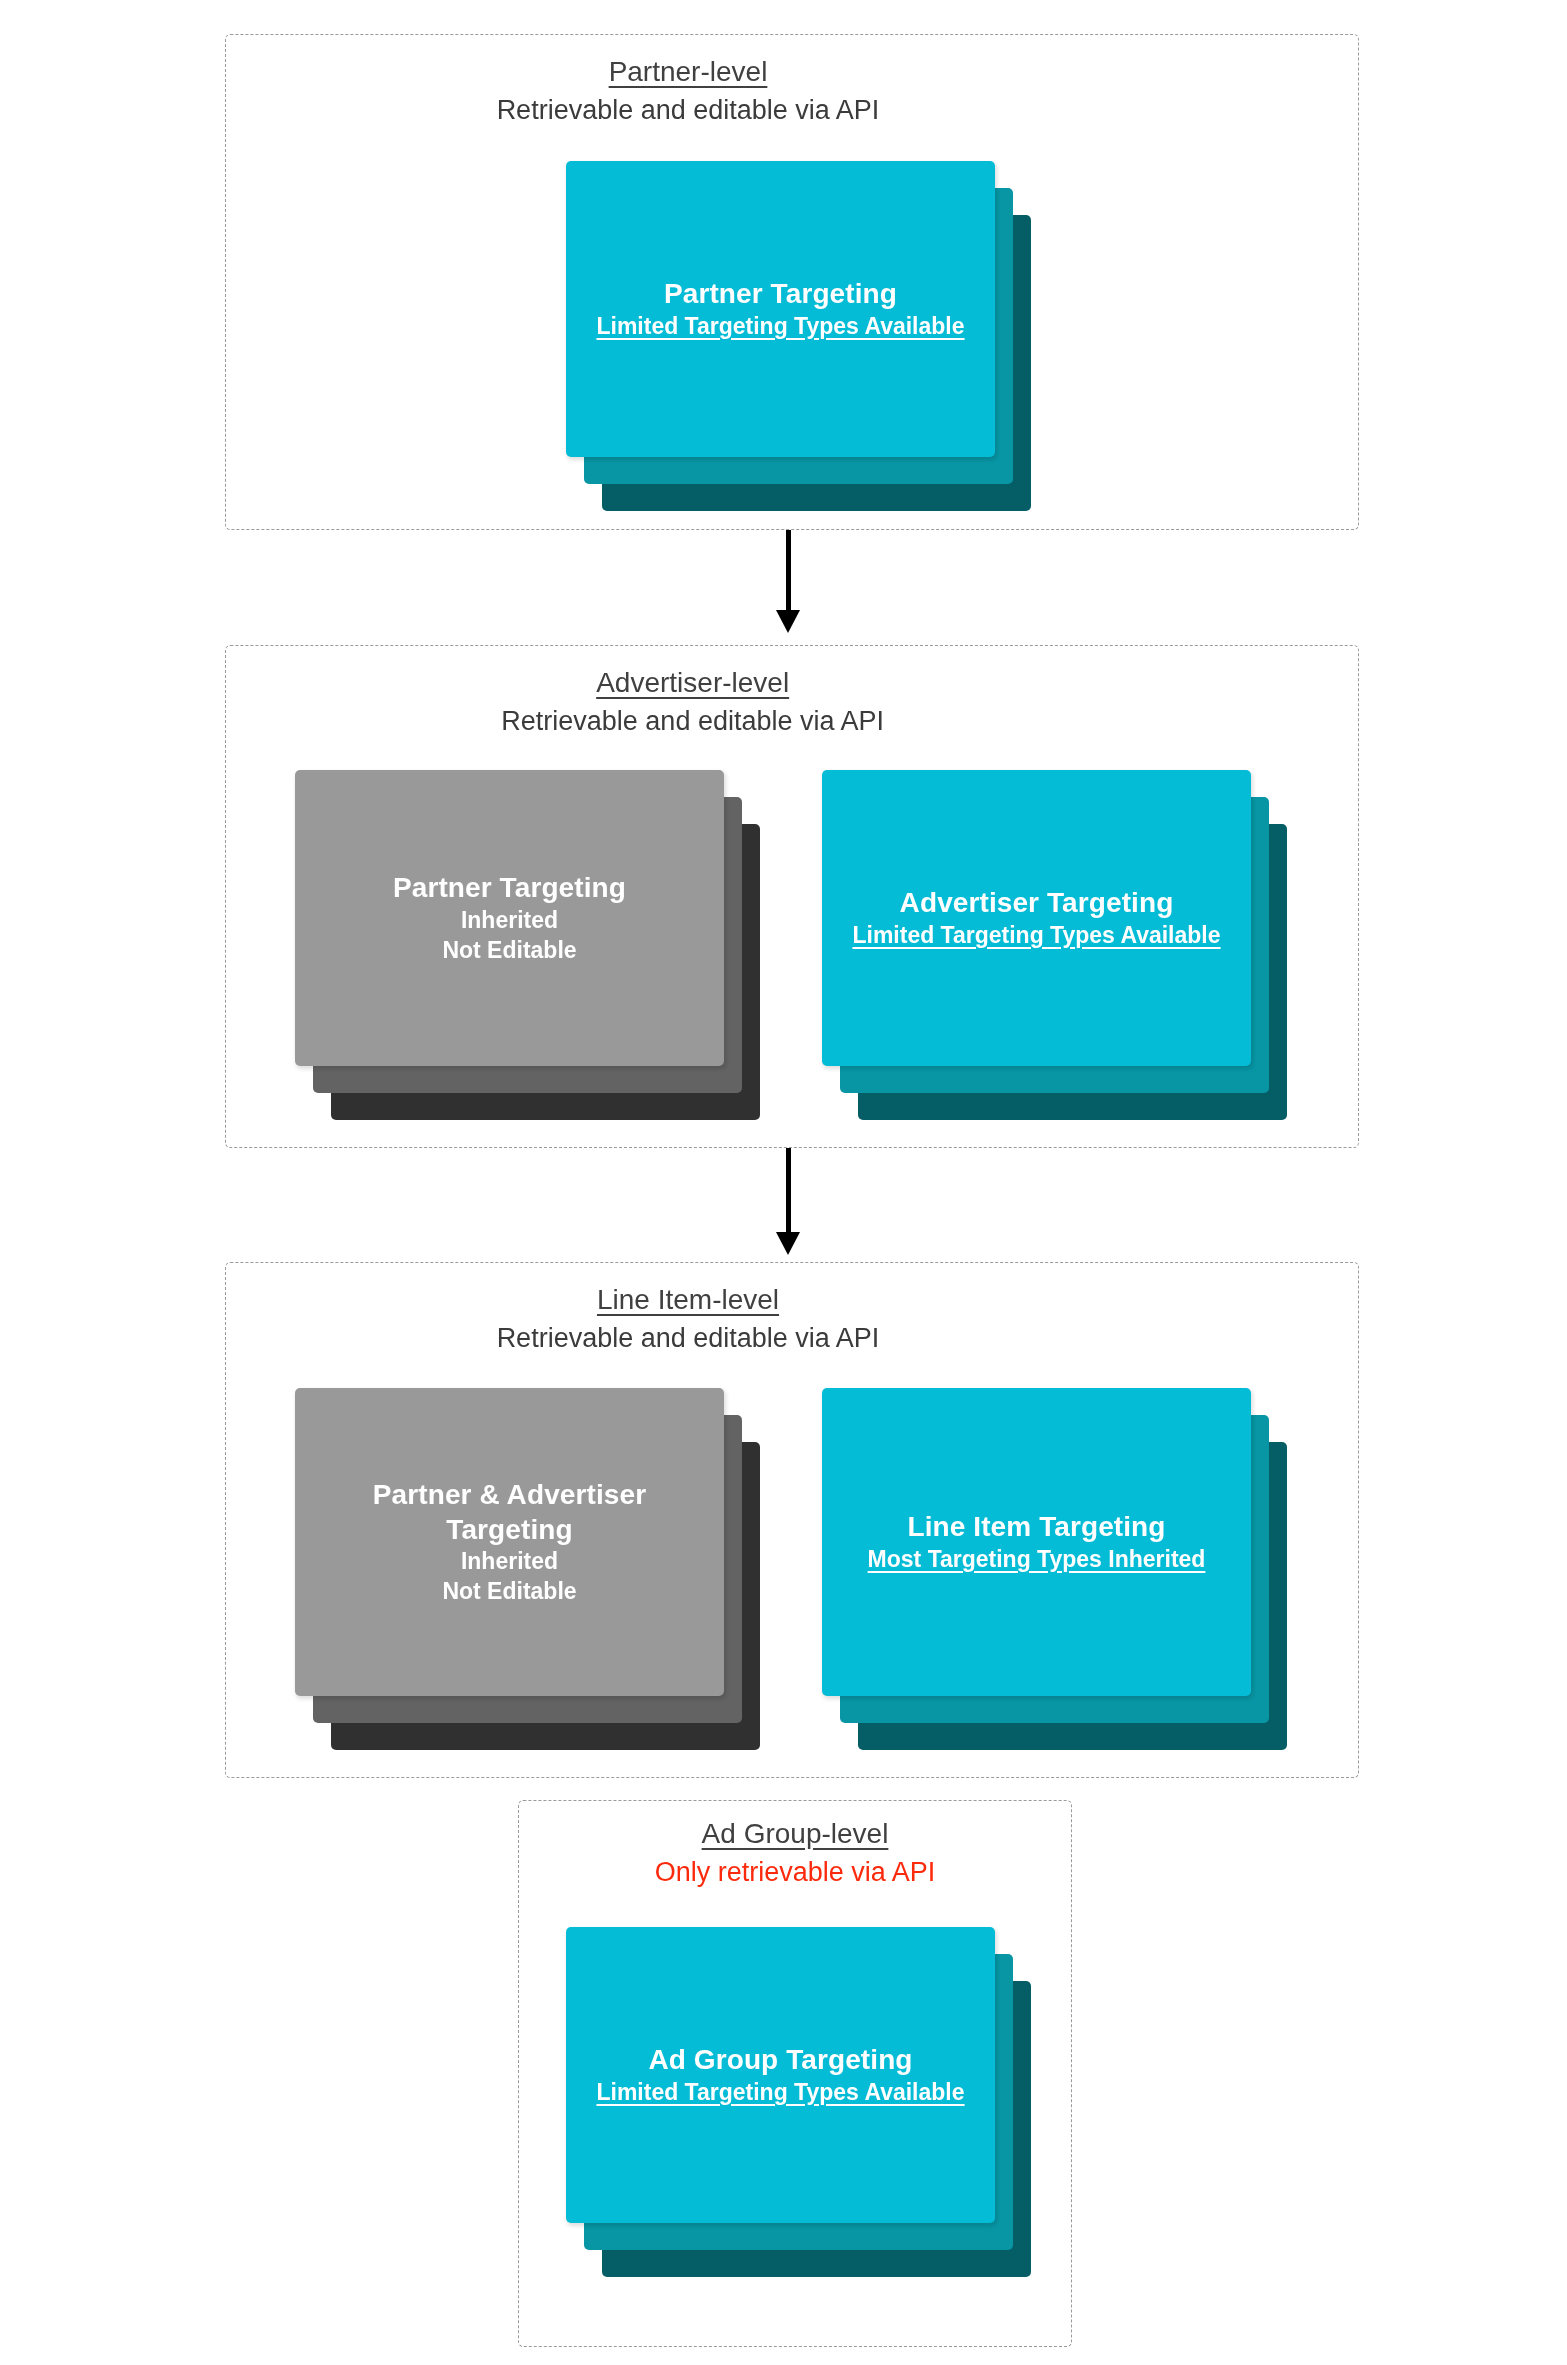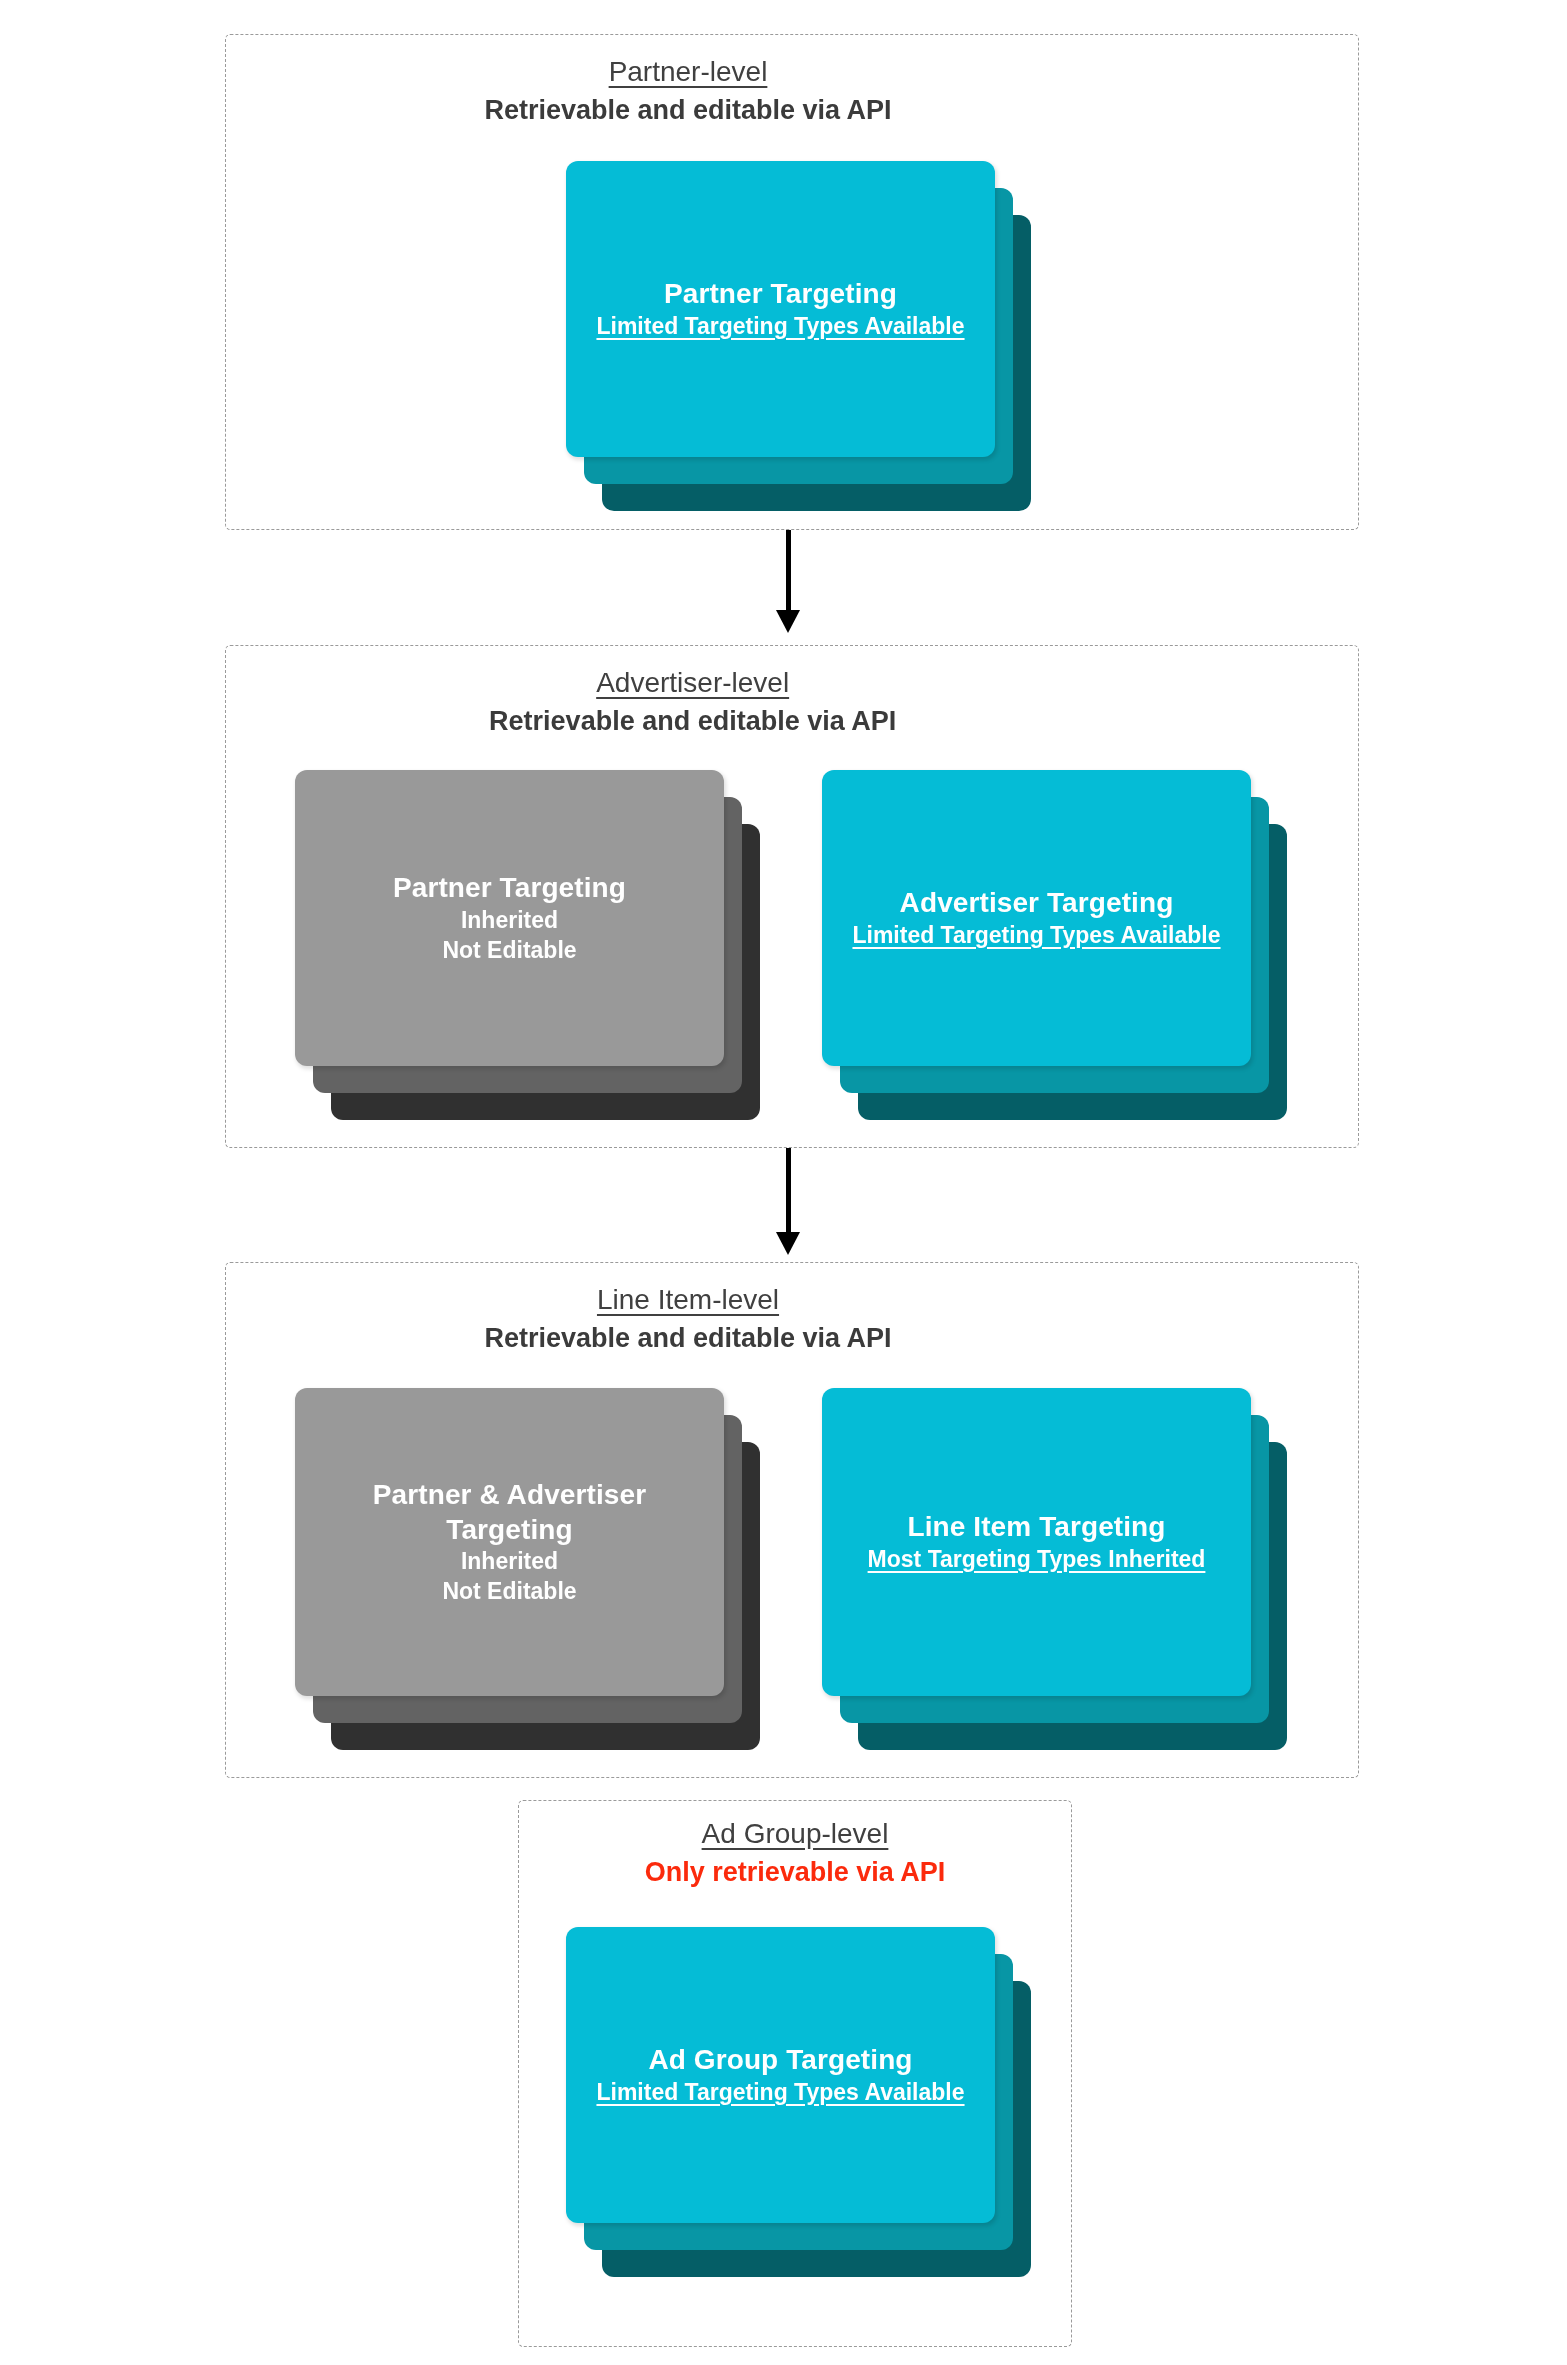--- a/index.html
+++ b/index.html
@@ -49,39 +49,39 @@
     font-weight: 400;
     color: #404040;
     text-decoration: underline;
     text-underline-offset: 4.5px;
     line-height: 1.32;
     letter-spacing: 0px;
   }
   .level-sub {
     display: block;
     font-size: 27px;
-    font-weight: 700;
+    font-weight: 400;
     color: #3b3b3b;
     line-height: 1.30;
     margin-top: 1.8px;
   }
   .level-sub.alert { color: #fb2a0c; }
 
   #heading-partner    { top: 20.5px; }
   #heading-advertiser { top: 20.5px; }
   #heading-lineitem   { top: 20.5px; }
   #heading-adgroup    { top: 16px; }
 
   
   .card-stack {
     position: absolute;
   }
   .card-layer {
     position: absolute;
-    border-radius: 12px;
+    border-radius: 5px;
   }
   .card-layer.back2 { 
     left: 36px;
     top: 54px;
   }
   .card-layer.back1 {
     left: 18px;
     top: 27px;
   }
   .card-layer.front {

